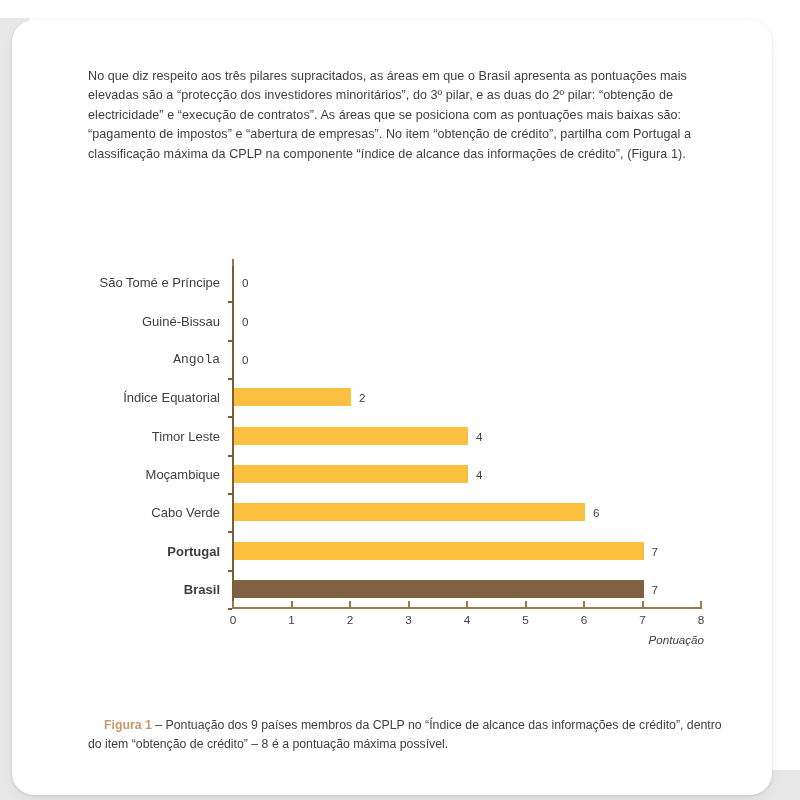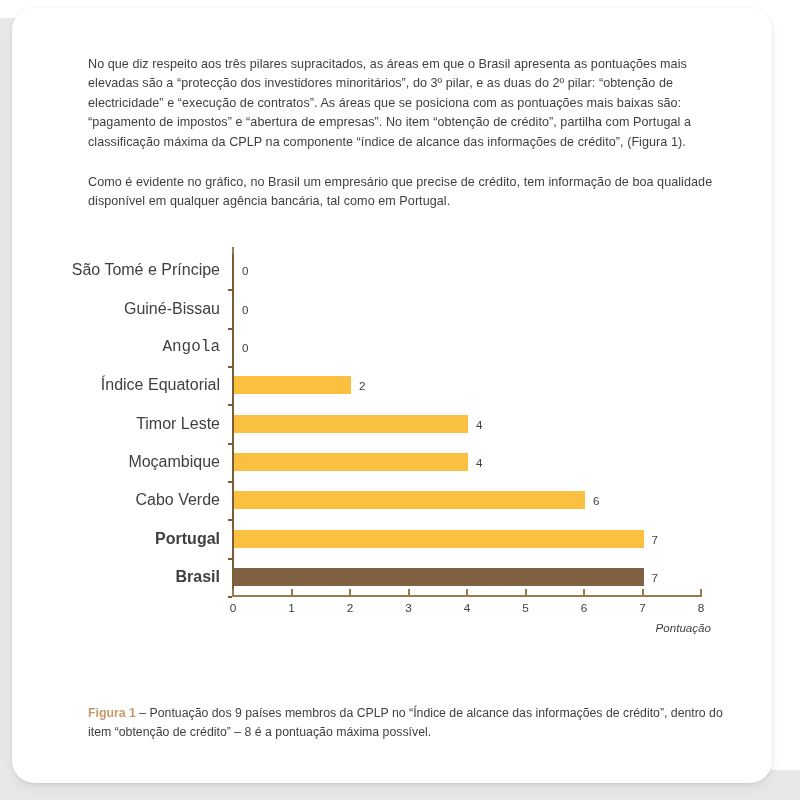--- a/index.html
+++ b/index.html
@@ -36,21 +36,21 @@
   .backdrop::after {
     content: "";
     position: absolute;
     left: 0; top: 770px;
     width: 800px; height: 30px;
     background: #e8e8e8;
   }
   .card {
     position: absolute;
     left: 12px;
-    top: 8px;
+    top: 20px;
     width: 760px;
     height: 775px;
     background: #ffffff;
     border-radius: 22px;
     box-shadow: 0 1px 3px rgba(0,0,0,0.10), 0 6px 14px rgba(0,0,0,0.05);
   }
 
   .body-text {
     position: absolute;
     color: #3f3f3f;
@@ -110,21 +110,21 @@
     top: 338px;
     width: 2px;
     height: 7px;
     background: #9a7a4e;
   }
   .cat-label {
     position: absolute;
     right: 0;
     text-align: left;
     color: #3f3f3f;
-    font-size: 16px;
+    font-size: 13px;
     white-space: nowrap;
     transform: translateY(-50%);
   }
   .cat-labels {
     position: absolute;
     left: 0px;
     top: 7px;
     width: 208px;
     height: 352px;
   }
@@ -150,48 +150,47 @@
     transform: translateX(-50%);
   }
   .axis-title {
     position: absolute;
     top: 370px;
     font-size: 11.6px;
     font-style: italic;
     color: #3f3f3f;
     transform: translateX(-100%);
     white-space: nowrap;
-    margin-left: 7px;
   }
 
   
   #caption {
     position: absolute;
     left: 76px;
     top: 684px;
     width: 648px;
     color: #3f3f3f;
     font-size: 12.3px;
     line-height: 19px;
   }
   #caption .fig-label {
     color: #c79a69;
     font-weight: bold;
+    margin-left: 16px;
   }
 </style>
 </head>
 <body>
 
 <div id="page-wrap">
   <div class="backdrop"></div>
   <div class="card">
 
     <p class="body-text" id="para-1">No que diz respeito aos três pilares supracitados, as áreas em que o Brasil apresenta as pontuações mais elevadas são a “protecção dos investidores minoritários”, do 3º pilar, e as duas do 2º pilar: “obtenção de electricidade” e “execução de contratos”. As áreas que se posiciona com as pontuações mais baixas são: “pagamento de impostos” e “abertura de empresas”. No item “obtenção de crédito”, partilha com Portugal a classificação máxima da CPLP na componente “índice de alcance das informações de crédito”, (Figura 1).</p>
 
-    <p class="body-text" id="para-2">Como é evidente no gráfico, no Brasil um empresário que precise de crédito, tem informação de boa qualidade disponível em qualquer agência bancária, tal como em Portugal.</p>
 
     <div class="chart">
       <div class="cat-labels" id="cat-labels">
           <div class="cat-label" style="top: 19.1667px;">São Tomé e Príncipe</div>
           <div class="cat-label" style="top: 57.5px;">Guiné-Bissau</div>
           <div class="cat-label" style="top: 95.8333px; font-family: Liberation Mono, monospace;">Angola</div>
           <div class="cat-label" style="top: 134.167px;">Índice Equatorial</div>
           <div class="cat-label" style="top: 172.5px;">Timor Leste</div>
           <div class="cat-label" style="top: 210.833px;">Moçambique</div>
           <div class="cat-label" style="top: 249.167px;">Cabo Verde</div>

